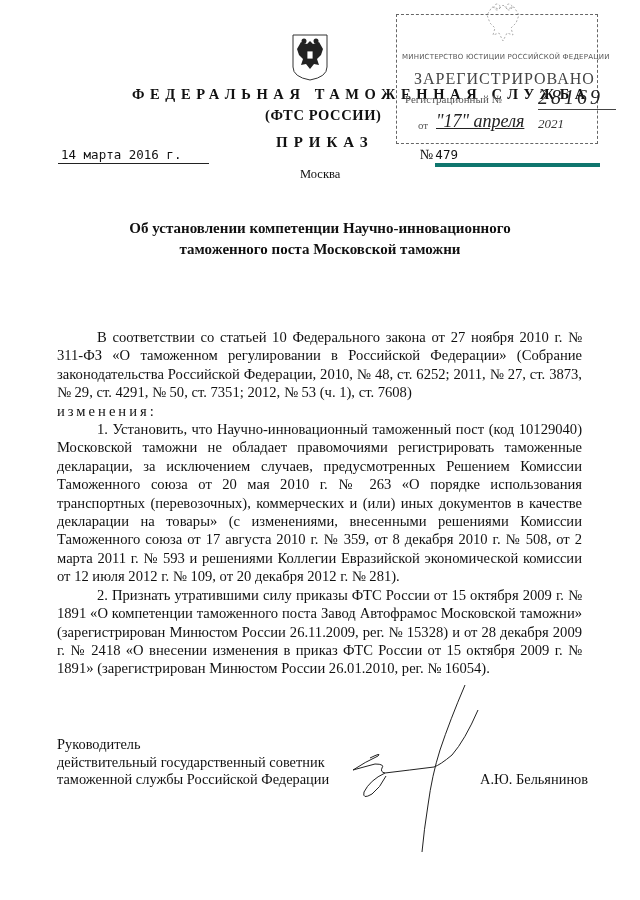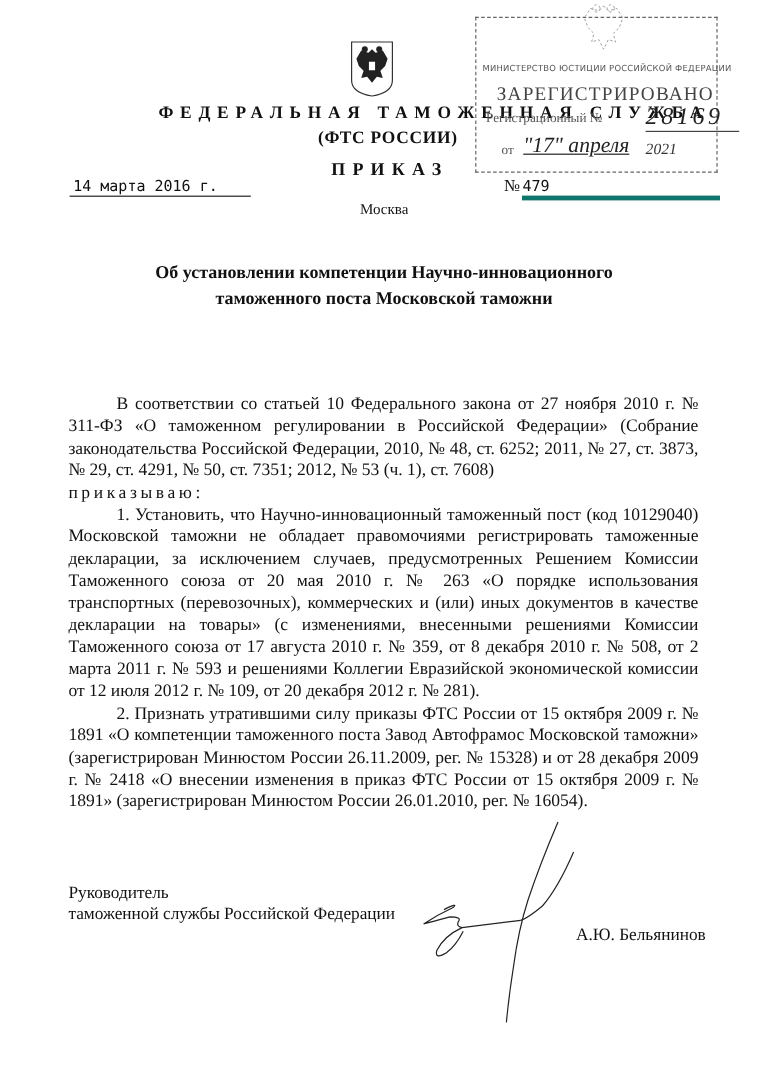--- a/index.html
+++ b/index.html
@@ -72,28 +72,29 @@
 <div class="abs stamp-date"><u>"17" апреля</u></div>
 <div class="abs stamp-year">2021</div>
 
 <div class="abs title">
   <div>Об установлении компетенции Научно-инновационного</div>
   <div>таможенного поста Московской таможни</div>
 </div>
 
 <div class="abs body">
   <p class="ind">В соответствии со статьей 10 Федерального закона от 27 ноября 2010 г. № 311-ФЗ «О таможенном регулировании в Российской Федерации» (Собрание законодательства Российской Федерации, 2010, № 48, ст. 6252; 2011, № 27, ст. 3873, № 29, ст. 4291, № 50, ст. 7351; 2012, № 53 (ч. 1), ст. 7608)</p>
-  <p class="spaced">приказываю:</p>
+  <p class="spaced">изменения:</p>
   <p class="ind">1. Установить, что Научно-инновационный таможенный пост (код 10129040) Московской таможни не обладает правомочиями регистрировать таможенные декларации, за исключением случаев, предусмотренных Решением Комиссии Таможенного союза от 20 мая 2010 г. № 263 «О порядке использования транспортных (перевозочных), коммерческих и (или) иных документов в качестве декларации на товары» (с изменениями, внесенными решениями Комиссии Таможенного союза от 17 августа 2010 г. № 359, от 8 декабря 2010 г. № 508, от 2 марта 2011 г. № 593 и решениями Коллегии Евразийской экономической комиссии от 12 июля 2012 г. № 109, от 20 декабря 2012 г. № 281).</p>
   <p class="ind">2. Признать утратившими силу приказы ФТС России от 15 октября 2009 г. № 1891 «О компетенции таможенного поста Завод Автофрамос Московской таможни» (зарегистрирован Минюстом России 26.11.2009, рег. № 15328) и от 28 декабря 2009 г. № 2418 «О внесении изменения в приказ ФТС России от 15 октября 2009 г. № 1891» (зарегистрирован Минюстом России 26.01.2010, рег. № 16054).</p>
   <div class="gap"></div>
 </div>
 
 <div class="abs sig-block">
   <div>Руководитель</div>
+  <div>действительный государственный советник</div>
   <div>таможенной службы Российской Федерации</div>
 </div>
 <div class="abs sig-name">А.Ю. Бельянинов</div>
 
 <svg class="abs signature" viewBox="0 0 140 200">
   <g fill="none" stroke="#222" stroke-width="1">
     <path d="M125 5 Q110 40 100 70 Q92 95 88 125 Q84 150 82 172"></path>
     <path d="M138 30 Q125 60 112 75 Q100 85 94 87"></path>
     <path d="M94 87 Q70 90 45 93 Q40 92 42 88 Q45 84 35 84 Q20 88 13 90 Q25 82 38 76 Q42 72 30 78"></path>
     <path d="M45 93 Q30 100 24 112 Q22 120 32 114 Q40 108 46 96"></path>

